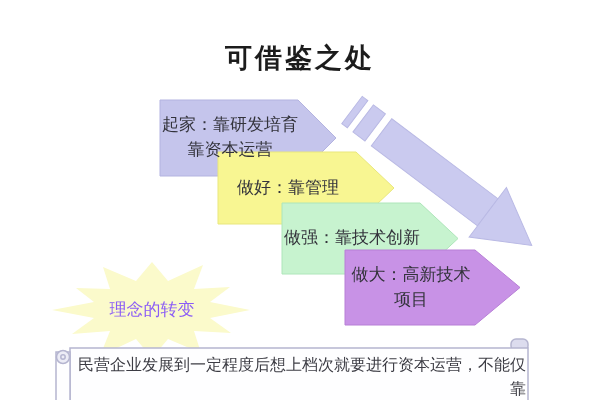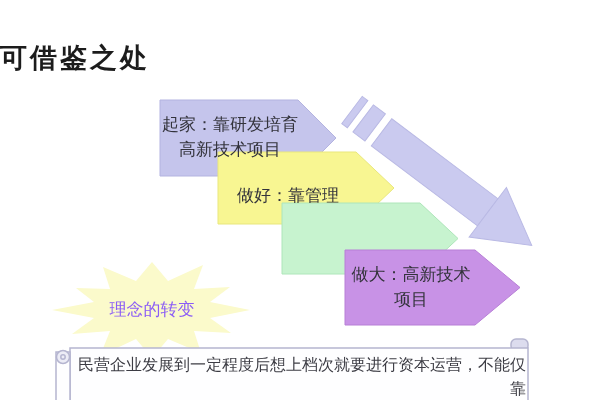--- a/index.html
+++ b/index.html
@@ -1,31 +1,31 @@
 <!DOCTYPE html>
 <html><head>
 <meta charset="utf-8">
 <style>
   html,body{margin:0;padding:0;background:#fff;}
   .slide{
     position:relative;width:600px;height:400px;background:#ffffff;
     overflow:hidden;font-family:"Liberation Serif",serif;
   }
   .slide-title{
-    position:absolute;top:40px;left:0;width:600px;
+    position:absolute;top:40px;left:0;width:600px;text-align:center;
     font-size:27px;font-weight:bold;letter-spacing:3px;color:#1c1c1c;
   }
   .diagram-svg{position:absolute;left:0;top:0;}
   .shape-text{
     position:absolute;display:flex;align-items:center;justify-content:center;
     text-align:center;color:#33333b;font-size:17px;line-height:1.45;
     white-space:pre-line;pointer-events:none;
   }
   .arrow1-text{left:160px;top:100px;width:140px;height:76px;}
-  .arrow2-text{left:218px;top:160px;width:140px;height:72px;text-align:right;}
+  .arrow2-text{left:218px;top:152px;width:140px;height:72px;text-align:right;}
   .arrow3-text{left:282px;top:203px;width:140px;height:71px;}
   .arrow4-text{left:345px;top:250px;width:132px;height:75px;}
   .burst-text{left:82px;top:298px;width:140px;height:24px;font-size:17px;color:#8b5cf6;}
   .note-text{
     left:76px;top:353px;width:450px;height:46px;font-size:16px;line-height:1.5;
     color:#3c3c44;align-items:flex-start;text-align:right;
   }
 </style>
 </head>
 <body>
@@ -53,20 +53,21 @@
     <g stroke="#b5b5d0" stroke-width="1.5">
       <rect x="511" y="339" width="17" height="12" rx="5" fill="#dcdcee"></rect>
       <rect x="70" y="348" width="458" height="70" fill="#fefeff"></rect>
       <rect x="56" y="352" width="14" height="66" fill="#fefeff"></rect>
       <circle cx="63" cy="357" r="6.5" fill="#ececf6"></circle>
       <circle cx="63" cy="357" r="2.2" fill="none"></circle>
     </g>
   </svg>
 
   <div class="shape-text arrow1-text">起家：靠研发培育
-高新技术项目</div>
+靠资本运营</div>
   <div class="shape-text arrow2-text">做好：靠管理</div>
+  <div class="shape-text arrow3-text">做强：靠技术创新</div>
   <div class="shape-text arrow4-text">做大：高新技术项目</div>
   <div class="shape-text burst-text">理念的转变</div>
   <div class="shape-text note-text">民营企业发展到一定程度后想上档次就要进行资本运营，不能仅靠
 自身的积累</div>
 
 </div>
 
 </body></html>

